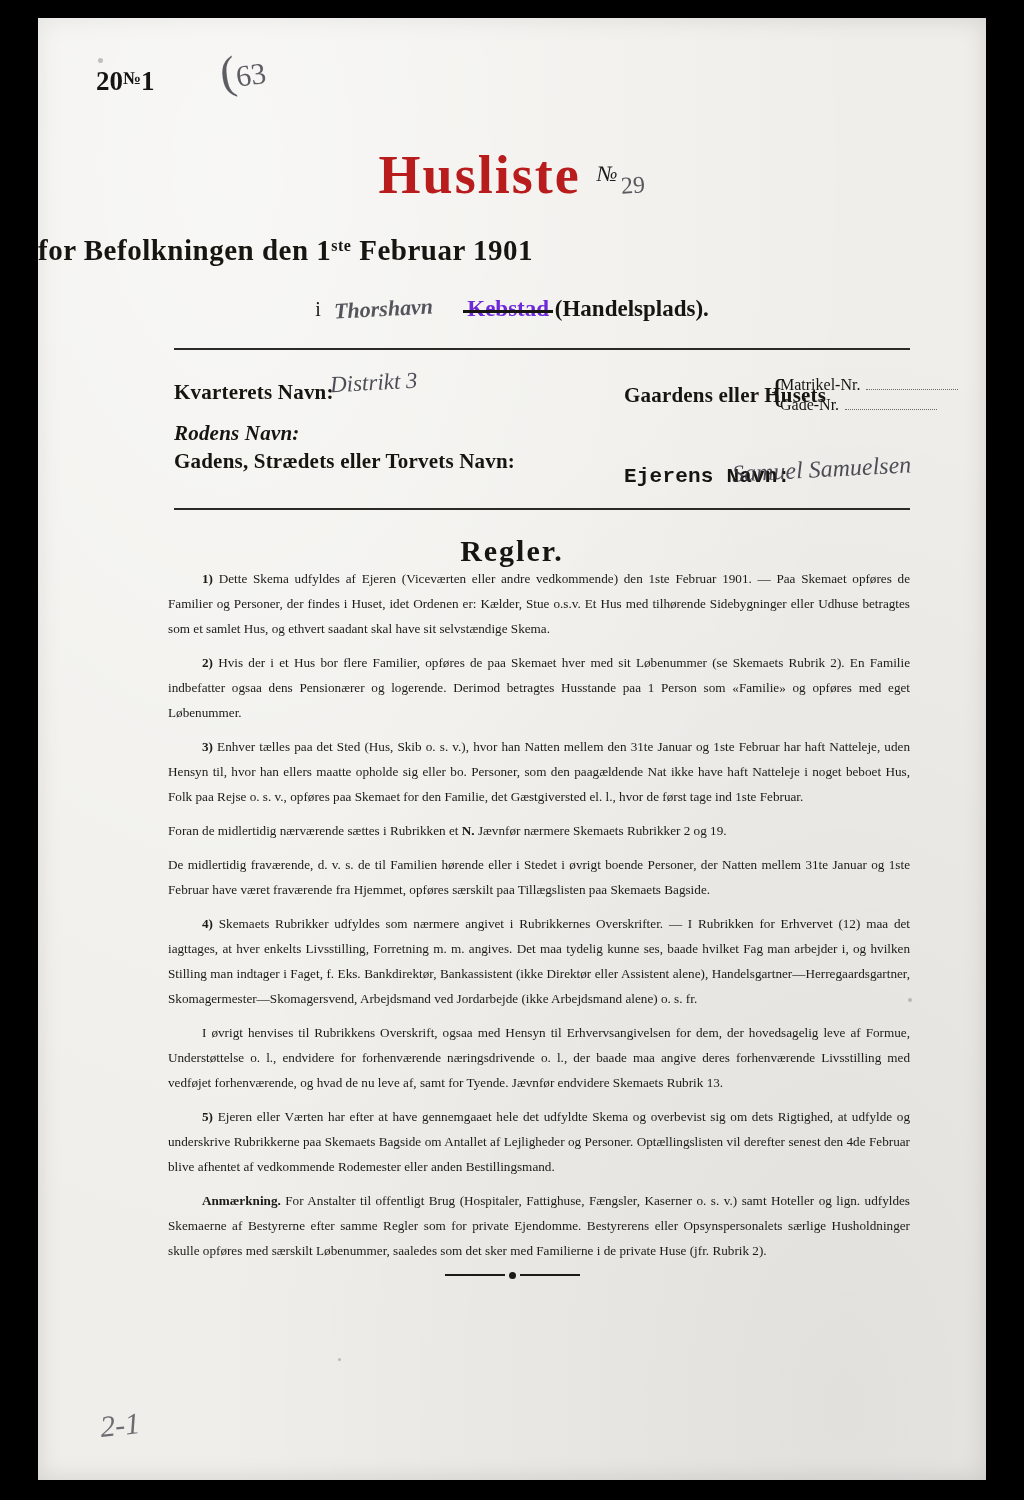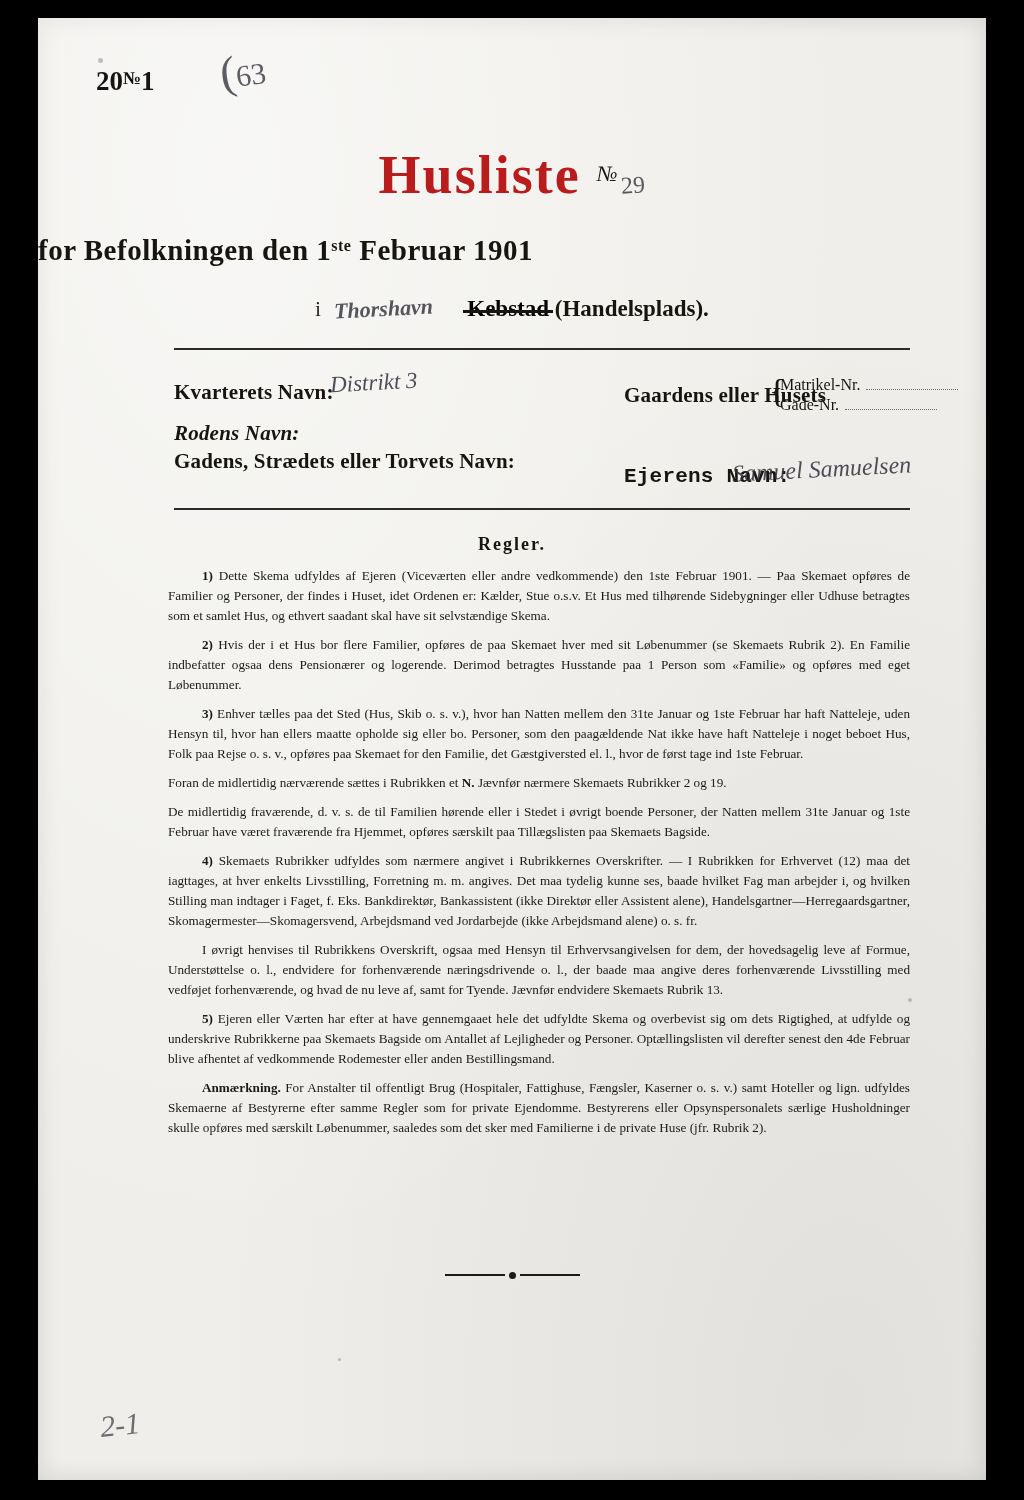--- a/index.html
+++ b/index.html
@@ -132,21 +132,21 @@
     font-size: 22px;
     font-style: italic;
     color: #32323c;
     transform: rotate(-3deg);
     opacity: .82;
     margin: 0 28px 0 0;
   }
   .struck {
     position: relative;
     display: inline-block;
-    color: #000000;
+    color: #6d28d9;
   }
   .struck:after {
     content: "";
     position: absolute;
     left: -4px; right: -4px;
     top: 52%;
     height: 3px;
     background: #17150f;
   }
   .rule {
@@ -209,32 +209,32 @@
     border-bottom: 1px dotted #6d6a63;
     margin-left: 6px;
     height: 11px;
   }
   
   .regler-head {
     position: absolute;
     left: 0; right: 0;
     top: 516px;
     text-align: center;
-    font-size: 18px;
+    font-size: 30px;
     font-weight: bold;
     letter-spacing: 2px;
     color: #17150f;
   }
   .body-text {
     position: absolute;
     left: 130px;
     top: 548px;
     width: 742px;
     font-size: 13.2px;
-    line-height: 20px;
+    line-height: 25px;
     color: #1b1a16;
     text-align: justify;
   }
   .body-text p {
     margin: 0 0 9px 0;
     text-indent: 34px;
   }
   .body-text p.noindent { text-indent: 0; }
   .body-text b { font-weight: bold; }
   .body-text .num { font-weight: bold; }

